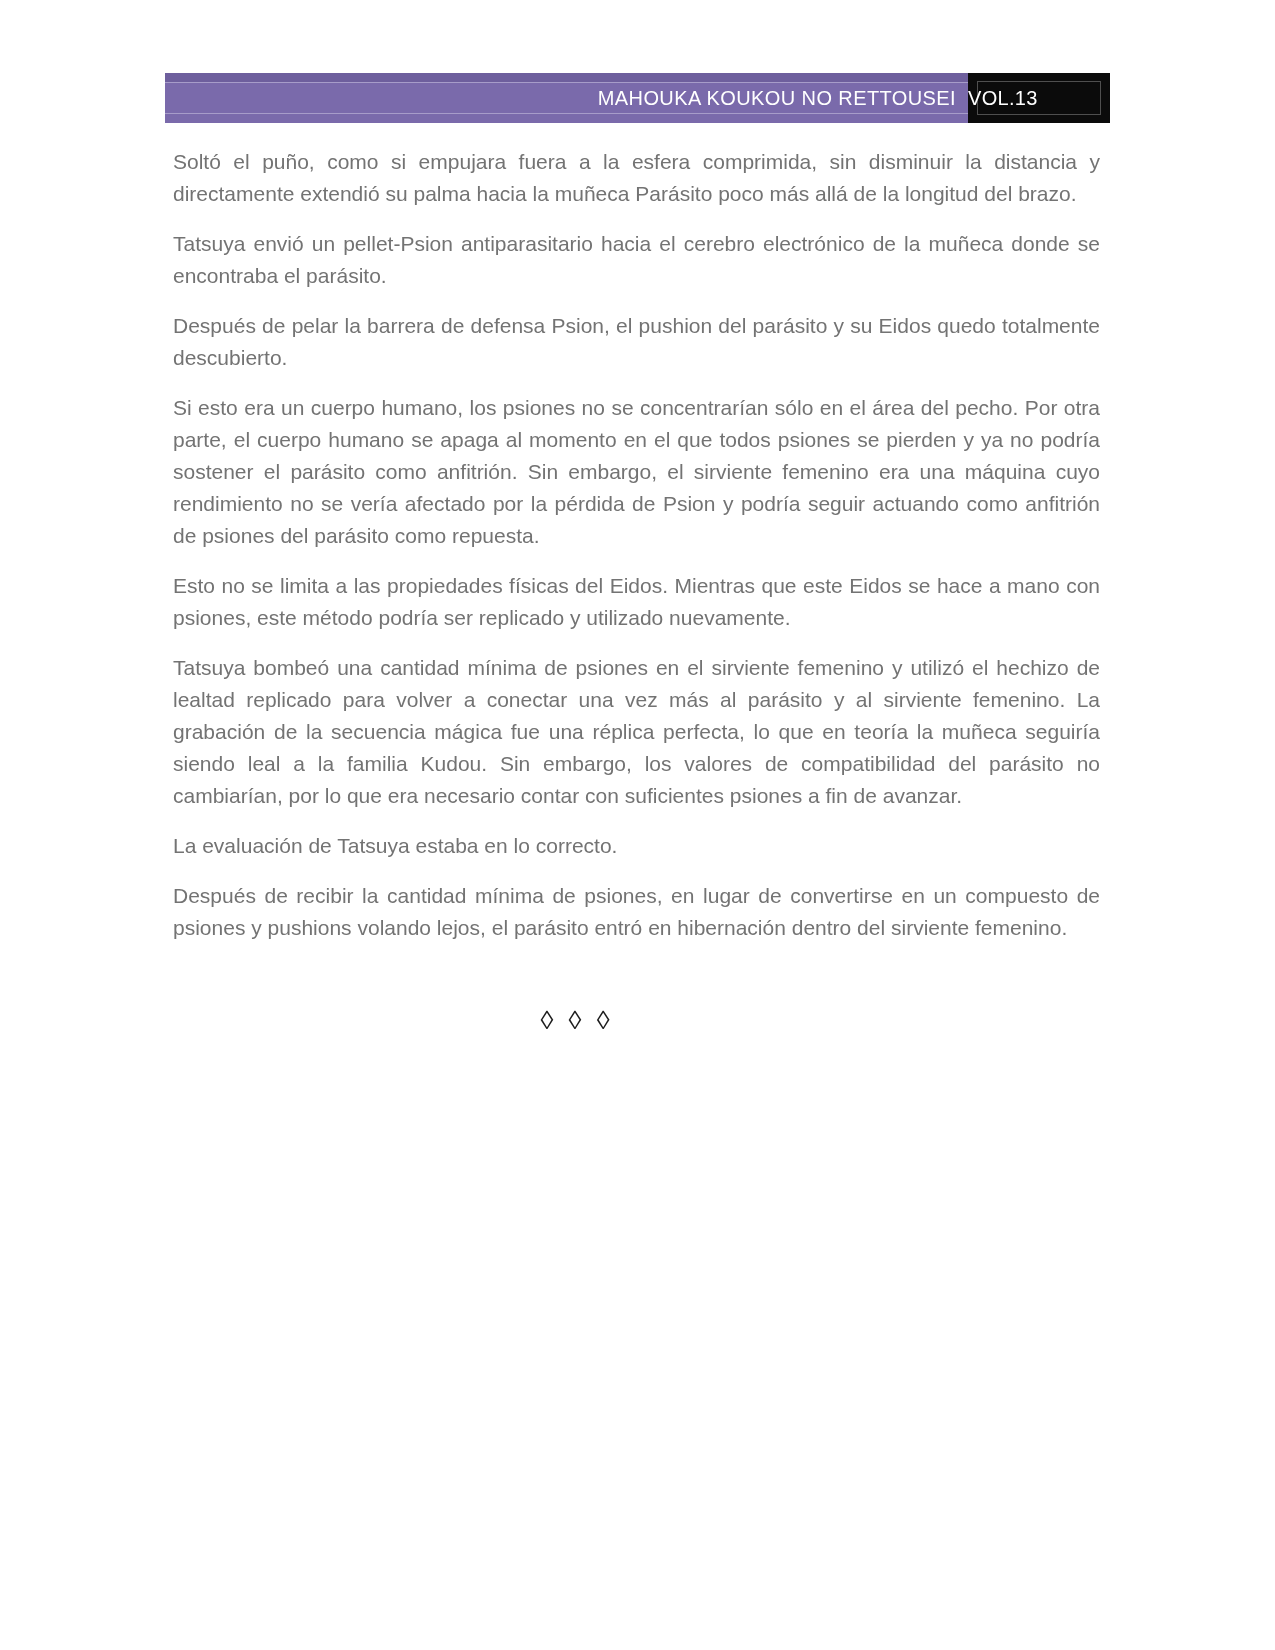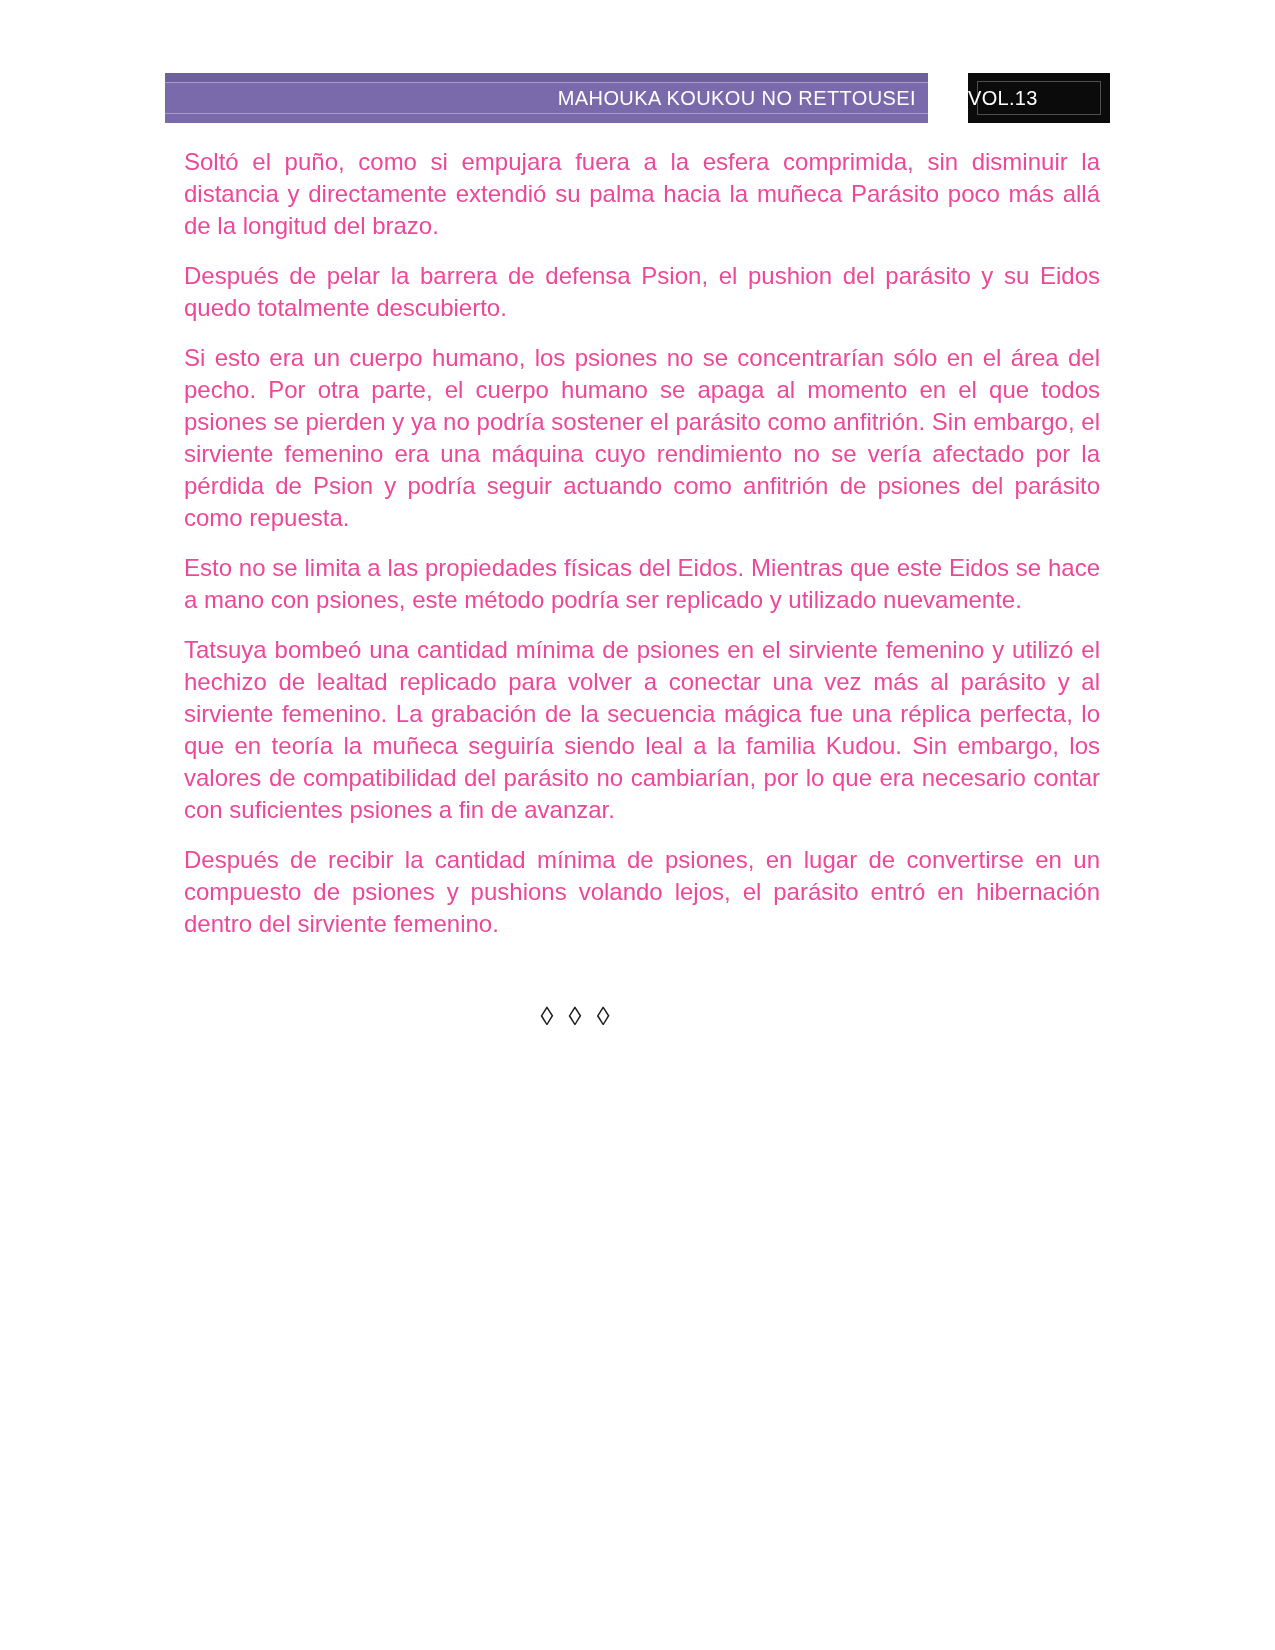--- a/index.html
+++ b/index.html
@@ -17,21 +17,20 @@
   }
 
   
   .header-bar {
     position: absolute;
     left: 165px;
     top: 73px;
     width: 945px;
     height: 50px;
     display: flex;
-    gap: 40px;
   }
   .header-purple {
     flex: 1;
     position: relative;
     background: linear-gradient(to bottom, #6e5f9d 0, #6e5f9d 9px, #7a6aab 9px);
     display: flex;
     align-items: center;
     justify-content: flex-end;
     padding-right: 12px;
   }
@@ -84,25 +83,25 @@
   }
 
   
   .body-text {
     position: absolute;
     left: 168px;
     top: 146px;
     width: 932px;
   }
   .para {
-    margin: 0 0 18px 16px;
-    font-size: 24px;
+    margin: 0 0 18px 5px;
+    font-size: 21px;
     line-height: 32px;
     text-align: justify;
-    color: #ec4899;
+    color: #737373;
   }
 
   
   .scene-break {
     margin-top: 60px;
     text-align: center;
     font-size: 26px;
     line-height: 32px;
     color: #1c1c1c;
     letter-spacing: 4px;
@@ -119,22 +118,24 @@
       <span class="header-title">MAHOUKA KOUKOU NO RETTOUSEI</span>
     </div>
     <div class="header-black">
       <div class="inner-frame"></div>
       <span class="volume-badge">VOL.13</span>
     </div>
   </div>
 
   <div class="body-text">
     <p class="para">Soltó el puño, como si empujara fuera a la esfera comprimida, sin disminuir la distancia y directamente extendió su palma hacia la muñeca Parásito poco más allá de la longitud del brazo.</p>
+    <p class="para">Tatsuya envió un pellet-Psion antiparasitario hacia el cerebro electrónico de la muñeca donde se encontraba el parásito.</p>
     <p class="para">Después de pelar la barrera de defensa Psion, el pushion del parásito y su Eidos quedo totalmente descubierto.</p>
     <p class="para">Si esto era un cuerpo humano, los psiones no se concentrarían sólo en el área del pecho. Por otra parte, el cuerpo humano se apaga al momento en el que todos psiones se pierden y ya no podría sostener el parásito como anfitrión. Sin embargo, el sirviente femenino era una máquina cuyo rendimiento no se vería afectado por la pérdida de Psion y podría seguir actuando como anfitrión de psiones del parásito como repuesta.</p>
     <p class="para">Esto no se limita a las propiedades físicas del Eidos. Mientras que este Eidos se hace a mano con psiones, este método podría ser replicado y utilizado nuevamente.</p>
     <p class="para">Tatsuya bombeó una cantidad mínima de psiones en el sirviente femenino y utilizó el hechizo de lealtad replicado para volver a conectar una vez más al parásito y al sirviente femenino. La grabación de la secuencia mágica fue una réplica perfecta, lo que en teoría la muñeca seguiría siendo leal a la familia Kudou. Sin embargo, los valores de compatibilidad del parásito no cambiarían, por lo que era necesario contar con suficientes psiones a fin de avanzar.</p>
+    <p class="para">La evaluación de Tatsuya estaba en lo correcto.</p>
     <p class="para">Después de recibir la cantidad mínima de psiones, en lugar de convertirse en un compuesto de psiones y pushions volando lejos, el parásito entró en hibernación dentro del sirviente femenino.</p>
 
     <div class="scene-break">◊ ◊ ◊</div>
   </div>
 
 </div>
 
 </body></html>

